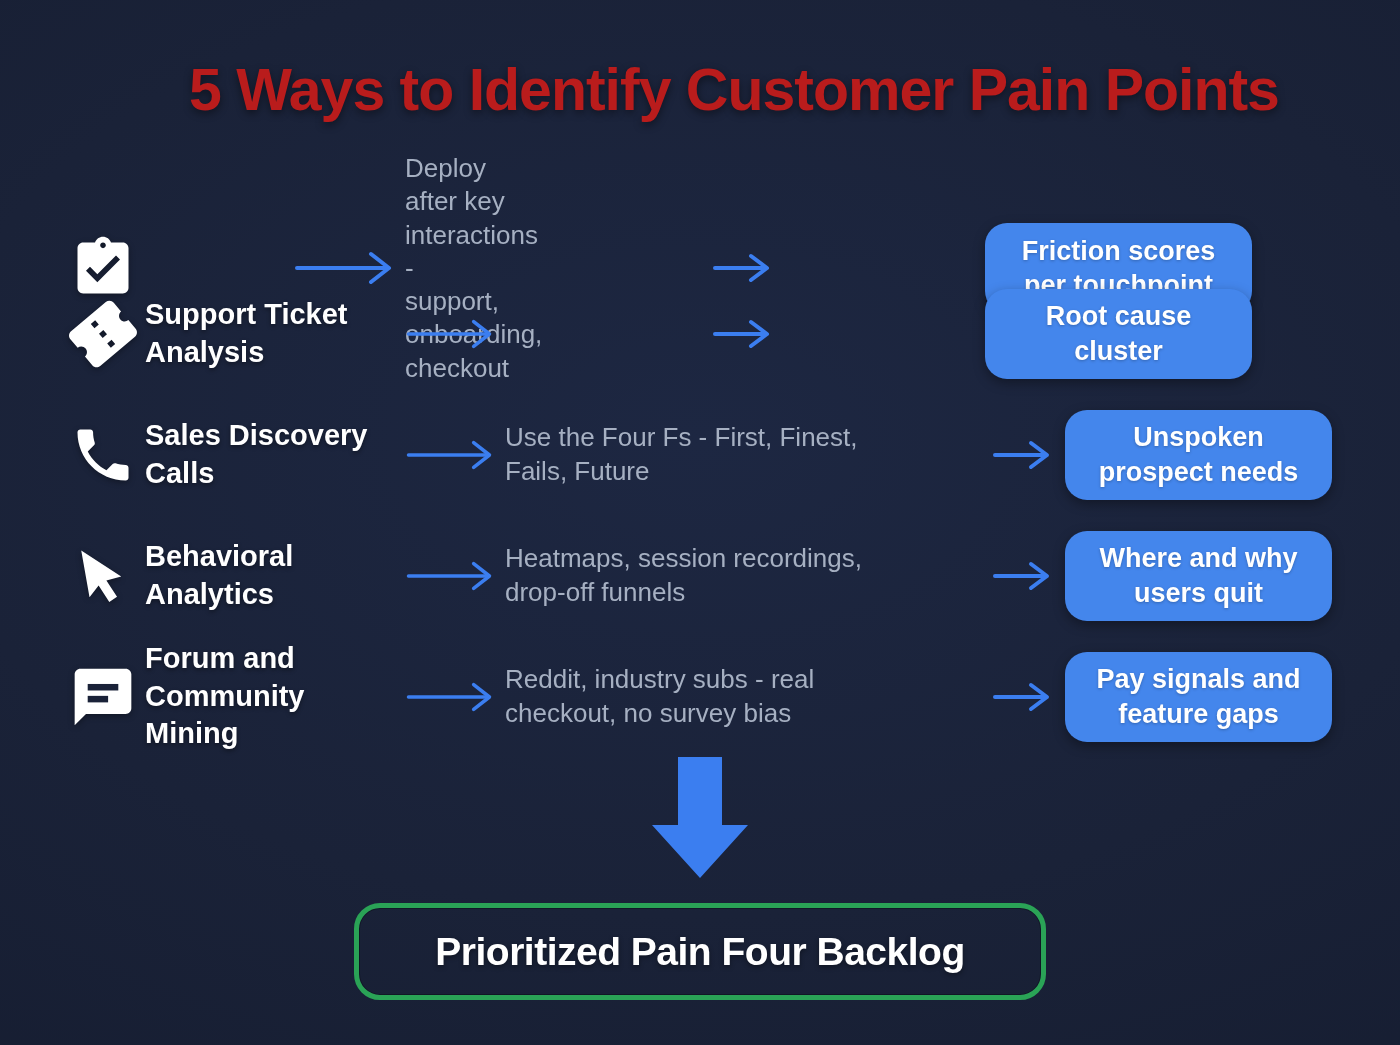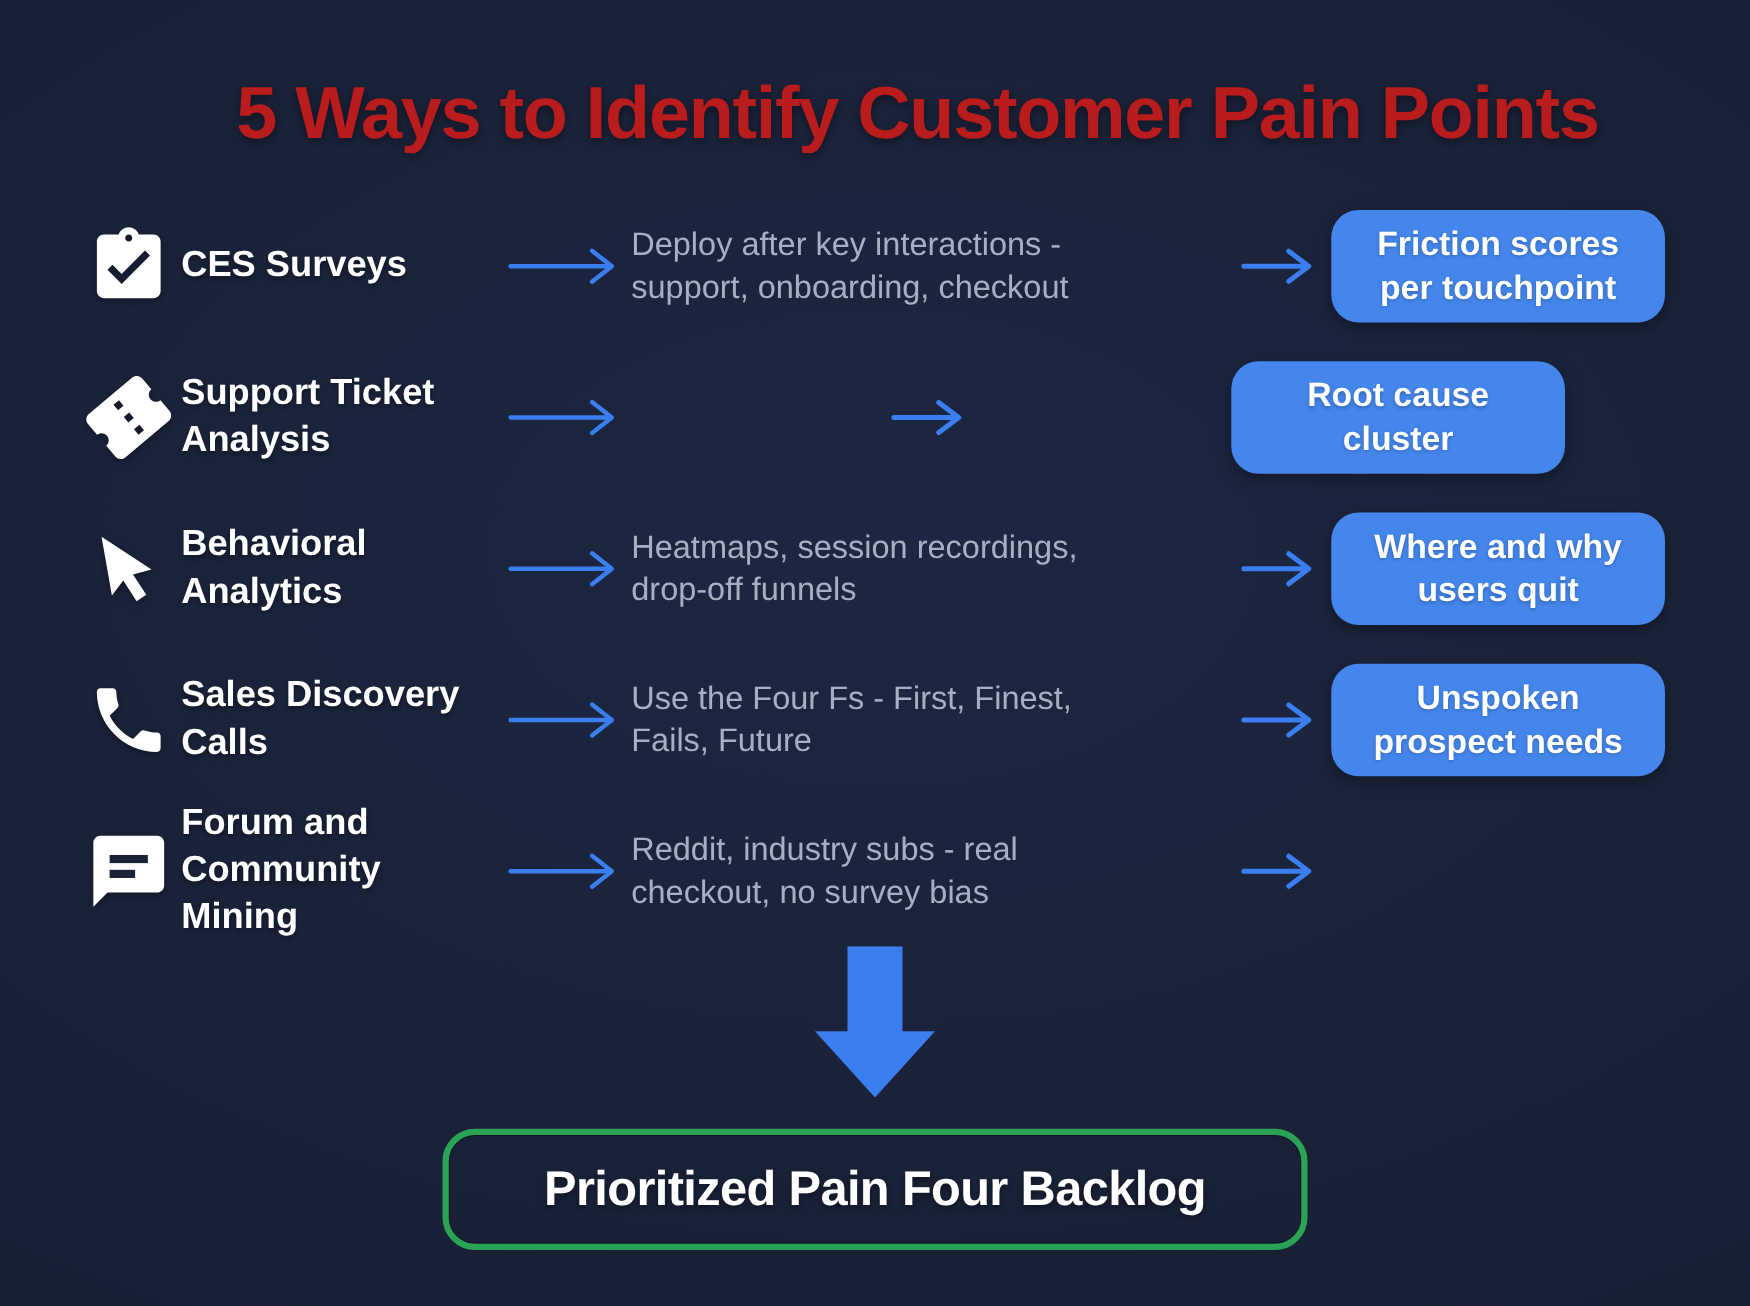--- a/index.html
+++ b/index.html
@@ -72,23 +72,20 @@
 
 <div class="rows" id="rows">
   <div class="row">
     <div class="icon-cell">
       <span class="icon">
           <svg viewBox="0 0 24 24">
     <path d="M19 3h-4.18C14.4 1.84 13.3 1 12 1c-1.3 0-2.4.84-2.82 2H5c-1.1 0-2 .9-2 2v14c0 1.1.9 2 2 2h14c1.1 0 2-.9 2-2V5c0-1.1-.9-2-2-2zm-7 0c.55 0 1 .45 1 1s-.45 1-1 1-1-.45-1-1 .45-1 1-1zm-2 14l-4-4 1.41-1.41L10 14.17l6.59-6.59L18 9l-8 8z"></path>
   </svg>
         </span>
     </div>
-    <div class="label-cell">
-      <span class="method">CES Surveys</span>
-    </div>
     <div class="arrow1-cell">
       <svg class="flow-arrow" width="100" height="40" viewBox="0 0 100 40">
         <line x1="4" y1="20" x2="92" y2="20"></line>
         <polyline points="78,6 96,20 78,34" fill="none"></polyline>
       </svg>
     </div>
     <div class="desc-cell">
       <span class="desc">Deploy after key interactions -
 support, onboarding, checkout</span>
     </div>
@@ -137,20 +134,56 @@
         <span>Root cause
 cluster</span>
       </div>
     </div>
   </div>
 
   <div class="row">
     <div class="icon-cell">
       <span class="icon">
           <svg viewBox="0 0 24 24">
+    <path d="M6.62 10.79c1.44 2.83 3.76 5.14 6.59 6.59l2.2-2.2c.27-.27.67-.36 1.02-.24 1.12.37 2.33.57 3.57.57.55 0 1 .45 1 1V20c0 .55-.45 1-1 1-9.39 0-17-7.61-17-17 0-.55.45-1 1-1h3.5c.55 0 1 .45 1 1 0 1.25.2 2.45.57 3.57.11.35.03.74-.25 1.02l-2.2 2.2z"></path>
+  </svg>
+        </span>
+    </div>
+    <div class="label-cell">
+      <span class="method">Sales Discovery
+Calls</span>
+    </div>
+    <div class="arrow1-cell">
+      <svg class="flow-arrow" width="100" height="40" viewBox="0 0 100 40">
+        <line x1="4" y1="20" x2="92" y2="20"></line>
+        <polyline points="78,6 96,20 78,34" fill="none"></polyline>
+      </svg>
+    </div>
+    <div class="desc-cell">
+      <span class="desc">Use the Four Fs - First, Finest,
+Fails, Future</span>
+    </div>
+    <div class="arrow2-cell">
+      <svg class="flow-arrow" width="64" height="40" viewBox="0 0 64 40">
+        <line x1="2" y1="20" x2="50" y2="20"></line>
+        <polyline points="38,8 54,20 38,32" fill="none"></polyline>
+      </svg>
+    </div>
+    <div class="badge-cell">
+      <div class="badge">
+        <span>Unspoken
+prospect needs</span>
+      </div>
+    </div>
+  </div>
+
+  <div class="row">
+    <div class="icon-cell">
+      <span class="icon">
+          <svg viewBox="0 0 24 24">
     <g transform="rotate(-10 12 12)">
       <path d="M6 1.8 L6 18.6 L9.9 15 L12.6 21.4 L15.6 20.1 L12.9 13.8 L18.3 13.3 Z"></path>
     </g>
   </svg>
         </span>
     </div>
     <div class="label-cell">
       <span class="method">Behavioral
 Analytics</span>
     </div>
@@ -175,56 +208,20 @@
         <span>Where and why
 users quit</span>
       </div>
     </div>
   </div>
 
   <div class="row">
     <div class="icon-cell">
       <span class="icon">
           <svg viewBox="0 0 24 24">
-    <path d="M6.62 10.79c1.44 2.83 3.76 5.14 6.59 6.59l2.2-2.2c.27-.27.67-.36 1.02-.24 1.12.37 2.33.57 3.57.57.55 0 1 .45 1 1V20c0 .55-.45 1-1 1-9.39 0-17-7.61-17-17 0-.55.45-1 1-1h3.5c.55 0 1 .45 1 1 0 1.25.2 2.45.57 3.57.11.35.03.74-.25 1.02l-2.2 2.2z"></path>
-  </svg>
-        </span>
-    </div>
-    <div class="label-cell">
-      <span class="method">Sales Discovery
-Calls</span>
-    </div>
-    <div class="arrow1-cell">
-      <svg class="flow-arrow" width="100" height="40" viewBox="0 0 100 40">
-        <line x1="4" y1="20" x2="92" y2="20"></line>
-        <polyline points="78,6 96,20 78,34" fill="none"></polyline>
-      </svg>
-    </div>
-    <div class="desc-cell">
-      <span class="desc">Use the Four Fs - First, Finest,
-Fails, Future</span>
-    </div>
-    <div class="arrow2-cell">
-      <svg class="flow-arrow" width="64" height="40" viewBox="0 0 64 40">
-        <line x1="2" y1="20" x2="50" y2="20"></line>
-        <polyline points="38,8 54,20 38,32" fill="none"></polyline>
-      </svg>
-    </div>
-    <div class="badge-cell">
-      <div class="badge">
-        <span>Unspoken
-prospect needs</span>
-      </div>
-    </div>
-  </div>
-
-  <div class="row">
-    <div class="icon-cell">
-      <span class="icon">
-          <svg viewBox="0 0 24 24">
     <path d="M20 2H4c-1.1 0-2 .9-2 2v18l4-4h14c1.1 0 2-.9 2-2V4c0-1.1-.9-2-2-2z"></path>
     <rect class="cutout" x="6.6" y="7.4" width="10.8" height="2.3"></rect>
     <rect class="cutout" x="6.6" y="11.6" width="7.2" height="2.3"></rect>
   </svg>
         </span>
     </div>
     <div class="label-cell">
       <span class="method">Forum and
 Community Mining</span>
     </div>
@@ -237,20 +234,26 @@
     <div class="desc-cell">
       <span class="desc">Reddit, industry subs - real
 checkout, no survey bias</span>
     </div>
     <div class="arrow2-cell">
       <svg class="flow-arrow" width="64" height="40" viewBox="0 0 64 40">
         <line x1="2" y1="20" x2="50" y2="20"></line>
         <polyline points="38,8 54,20 38,32" fill="none"></polyline>
       </svg>
     </div>
+    <div class="badge-cell">
+      <div class="badge">
+        <span>Pay signals and
+feature gaps</span>
+      </div>
+    </div>
   </div>
 </div>
 
 <div class="big-arrow">
   <svg width="100" height="122" viewBox="0 0 100 122">
     <path d="M28 0 h44 v68 h26 L50 121 L2 68 h26 Z" fill="currentColor"></path>
   </svg>
 </div>
 
 <div class="backlog">

